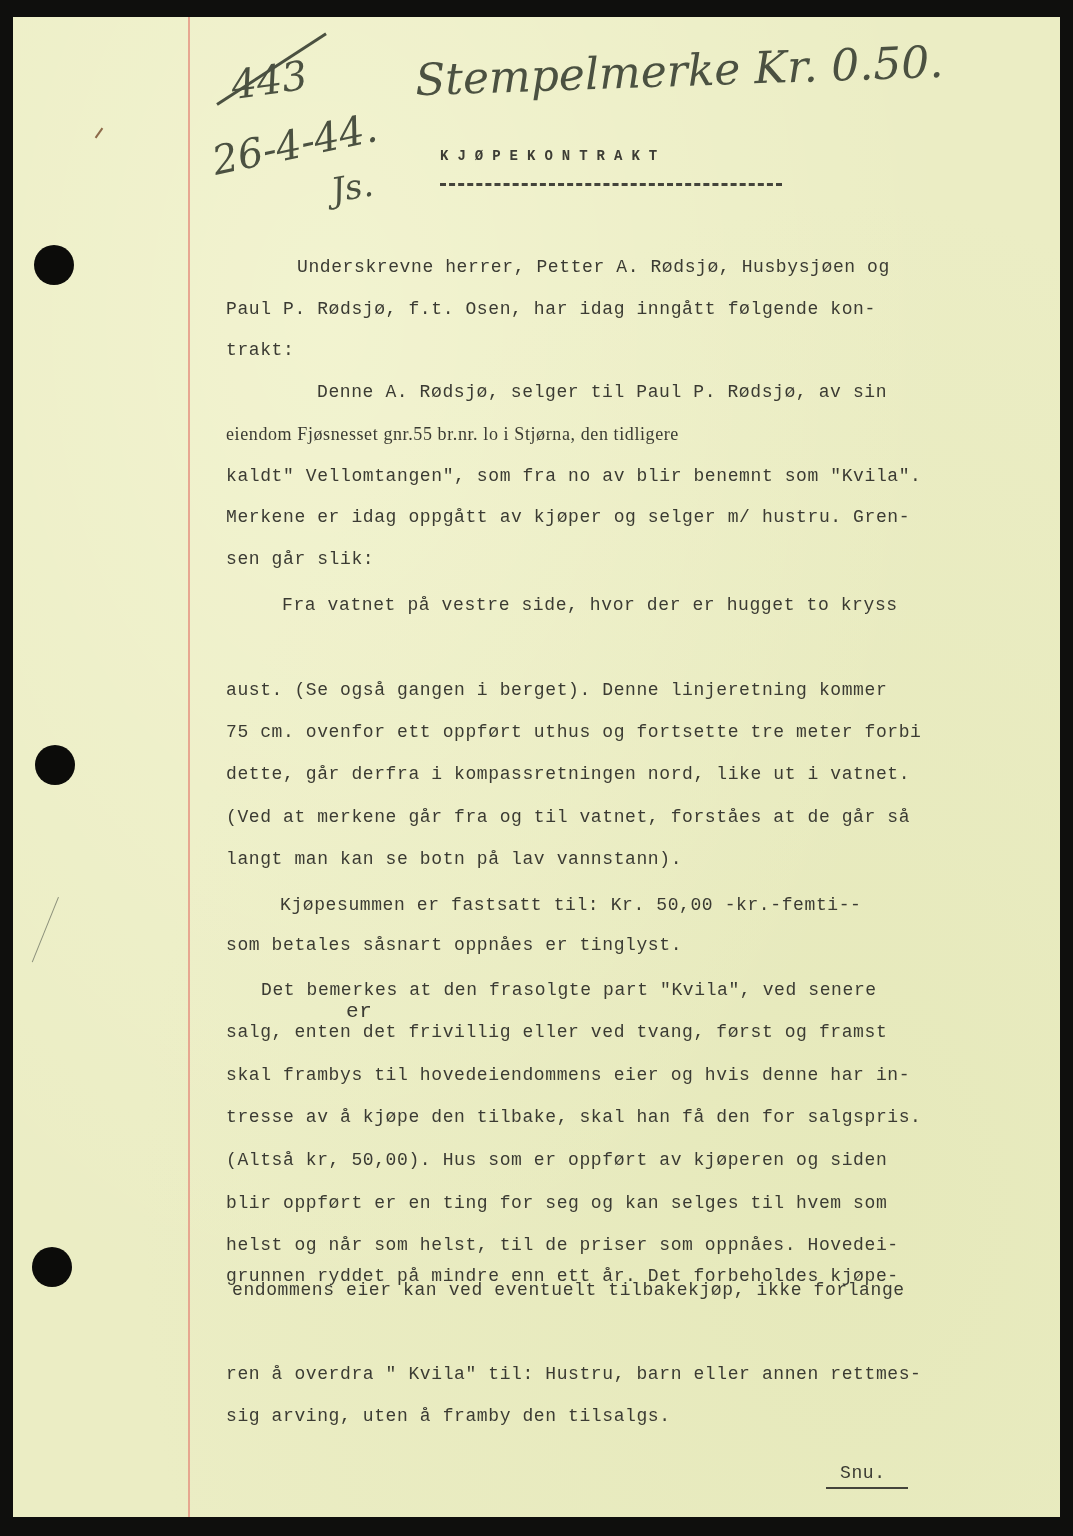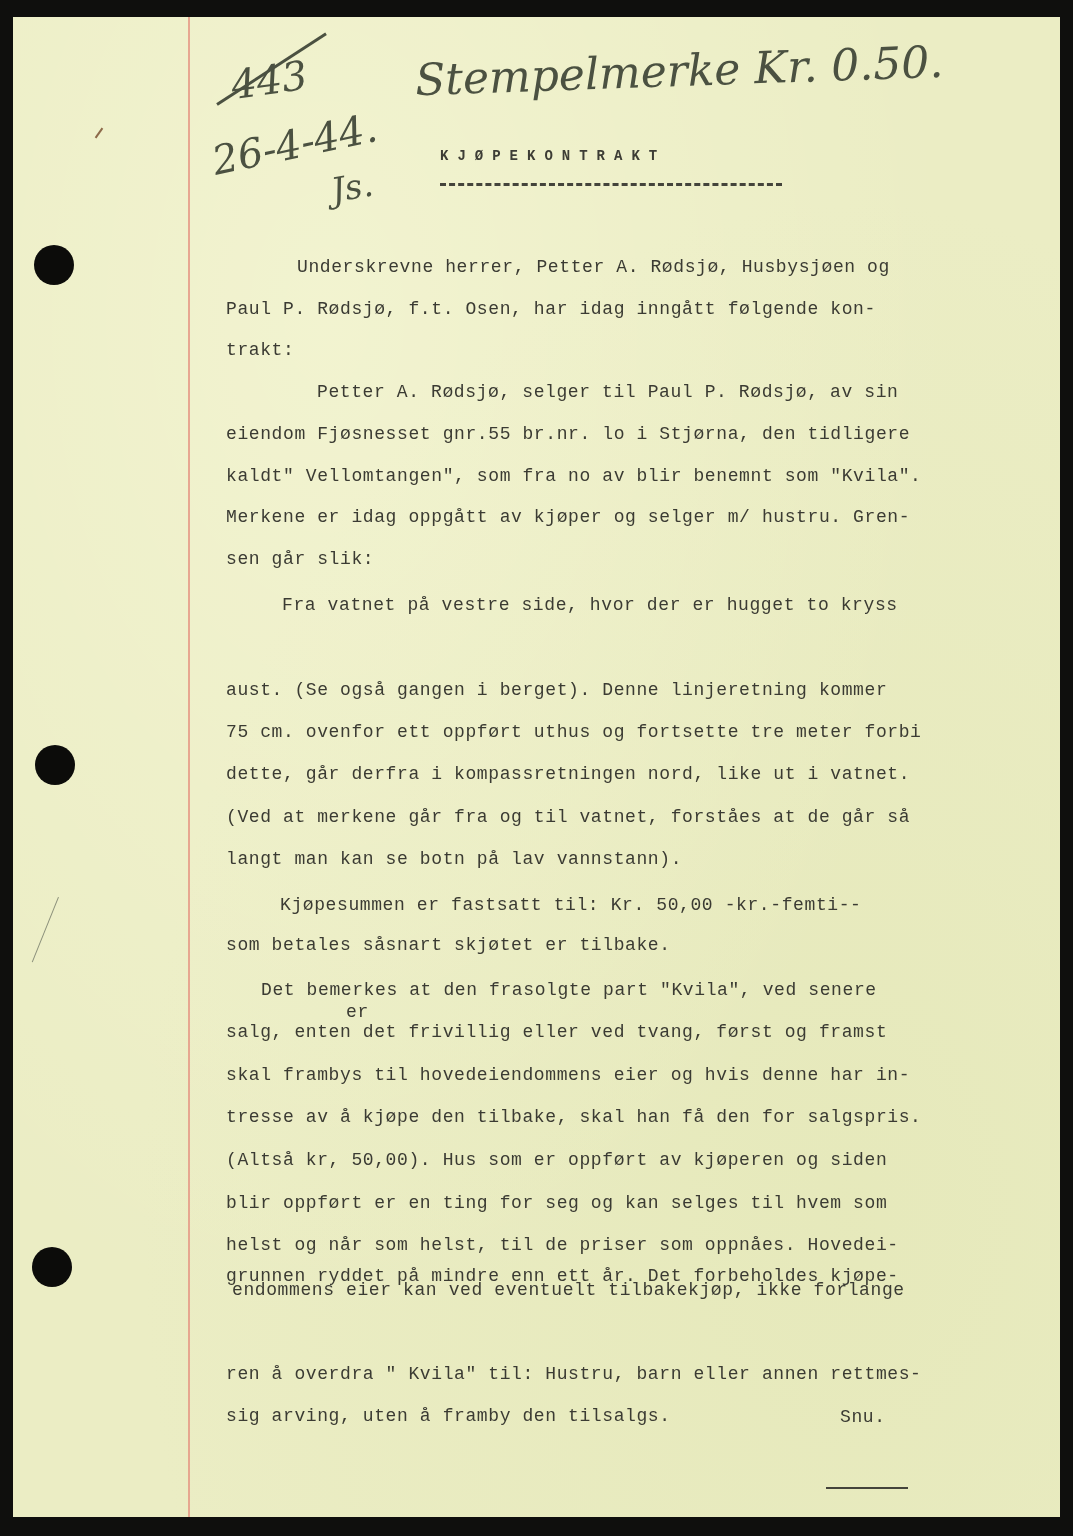--- a/index.html
+++ b/index.html
@@ -64,41 +64,41 @@
   <div class="hw" style="left:198px; top:104px; font-size:40px; transform:rotate(-12deg);">26-4-44.</div>
   <div class="hw" style="left:318px; top:150px; font-size:34px; transform:rotate(-10deg);">Js.</div>
   <div class="hw" style="left:402px; top:28px; font-size:44px; transform:rotate(-2deg);">Stempelmerke Kr. 0.50.</div>
 
   <div class="title">KJØPEKONTRAKT</div>
   <div class="title-rule"></div>
 
   <div class="typed" style="left:284px; top:238px;">Underskrevne herrer, Petter A. Rødsjø, Husbysjøen og</div>
   <div class="typed" style="left:213px; top:280px;">Paul P. Rødsjø, f.t. Osen, har idag inngått følgende kon-</div>
   <div class="typed" style="left:213px; top:321px;">trakt:</div>
-  <div class="typed" style="left:304px; top:363px;">Petter A. Rødsjø, selger til Paul P. Rødsjø, av sin</div>
-  <div class="typed" style="left:213px; top:405px;">eiendom Fjøsnesset gnr.55 br.nr. lo i Stjørna, den tidligere</div>
+  <div class="typed" style="left:304px; top:363px;">Denne A. Rødsjø, selger til Paul P. Rødsjø, av sin</div>
+  <div class="typed" style="left:213px; top:405px;font-family:Liberation Serif, serif;">eiendom Fjøsnesset gnr.55 br.nr. lo i Stjørna, den tidligere</div>
   <div class="typed" style="left:213px; top:447px;">kaldt" Vellomtangen", som fra no av blir benemnt som "Kvila".</div>
   <div class="typed" style="left:213px; top:488px;text-align:center;">Merkene er idag oppgått av kjøper og selger m/ hustru. Gren-</div>
   <div class="typed" style="left:213px; top:530px;">sen går slik:</div>
   <div class="typed" style="left:269px; top:576px;">Fra vatnet på vestre side, hvor der er hugget to kryss</div>
   <div class="typed" style="left:213px; top:661px;">aust. (Se også gangen i berget). Denne linjeretning kommer</div>
   <div class="typed" style="left:213px; top:703px;">75 cm. ovenfor ett oppført uthus og fortsette tre meter forbi</div>
   <div class="typed" style="left:213px; top:745px;">dette, går derfra i kompassretningen nord, like ut i vatnet.</div>
   <div class="typed" style="left:213px; top:830px;">langt man kan se botn på lav vannstann).</div>
   <div class="typed" style="left:213px; top:788px;">(Ved at merkene går fra og til vatnet, forståes at de går så</div>
   <div class="typed" style="left:267px; top:876px;">Kjøpesummen er fastsatt til:  Kr. 50,00 -kr.-femti--</div>
-  <div class="typed" style="left:213px; top:916px;">som betales såsnart skjøtet er tilbake.</div>
+  <div class="typed" style="left:213px; top:916px;">som betales såsnart oppnåes er tinglyst.</div>
   <div class="typed" style="left:248px; top:961px;">Det bemerkes at den frasolgte part "Kvila", ved senere</div>
-  <div class="typed" style="left:333px; top:983px; font-size:18px;">er</div>
+  <div class="typed" style="left:333px; top:983px; font-size:21px;">er</div>
   <div class="typed" style="left:213px; top:1003px;">salg, enten det frivillig eller ved tvang, først og framst</div>
   <div class="typed" style="left:213px; top:1046px;">skal frambys til hovedeiendommens eier og hvis denne har in-</div>
   <div class="typed" style="left:213px; top:1088px;">tresse av å kjøpe den tilbake, skal han få den for salgspris.</div>
   <div class="typed" style="left:213px; top:1131px;">(Altså kr, 50,00).  Hus som er oppført av kjøperen og siden</div>
   <div class="typed" style="left:213px; top:1174px;">blir oppført er en ting for seg og kan selges til hvem som</div>
   <div class="typed" style="left:213px; top:1216px;">helst og når som helst, til de priser som oppnåes. Hovedei-</div>
   <div class="typed" style="left:219px; top:1261px;">endommens eier kan ved eventuelt tilbakekjøp, ikke forlange</div>
   <div class="typed" style="left:213px; top:1247px;">grunnen ryddet på mindre enn ett år. Det forbeholdes kjøpe-</div>
   <div class="typed" style="left:213px; top:1345px;">ren å overdra " Kvila" til: Hustru, barn eller annen rettmes-</div>
   <div class="typed" style="left:213px; top:1387px;">sig arving, uten å framby den tilsalgs.</div>
 
-  <div class="typed" style="left:827px; top:1388px;text-align:center;">Snu.</div>
+  <div class="typed" style="left:827px; top:1444px;text-align:center;">Snu.</div>
   <div class="snu-rule"></div>
 </div>
 
 </body></html>

